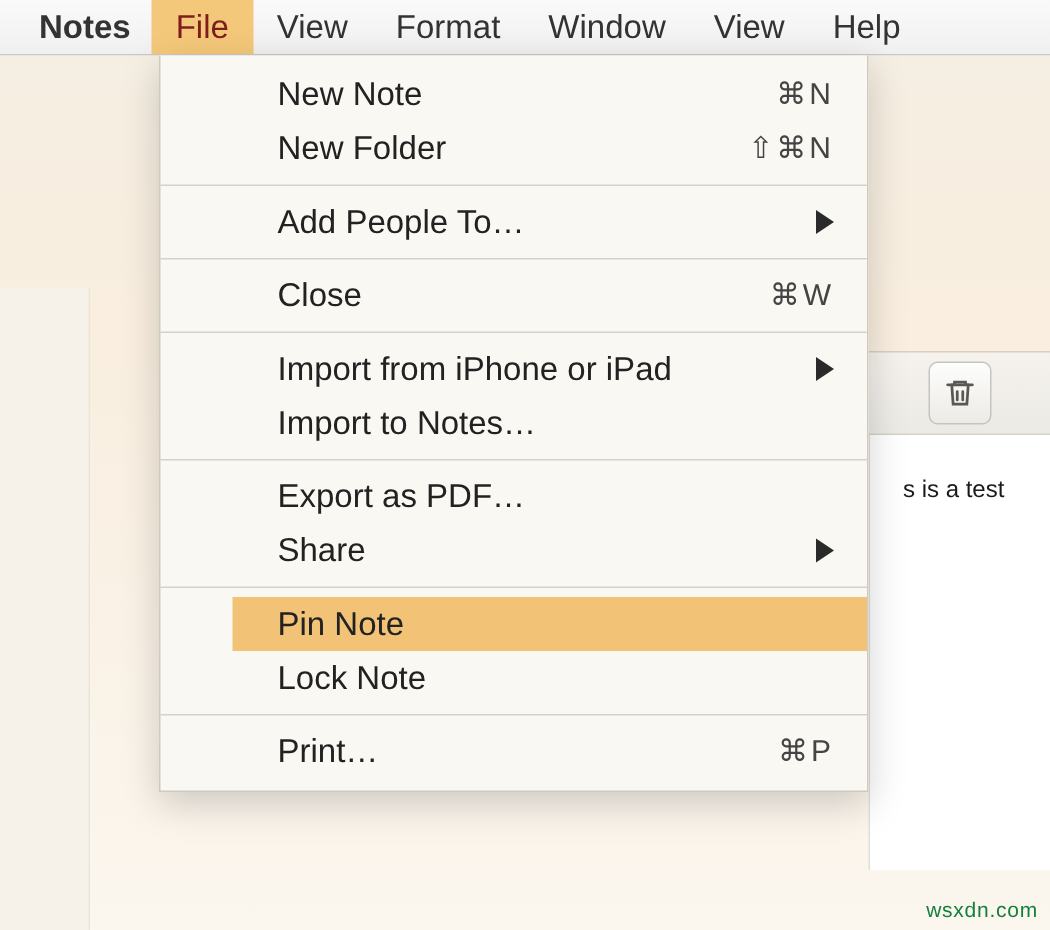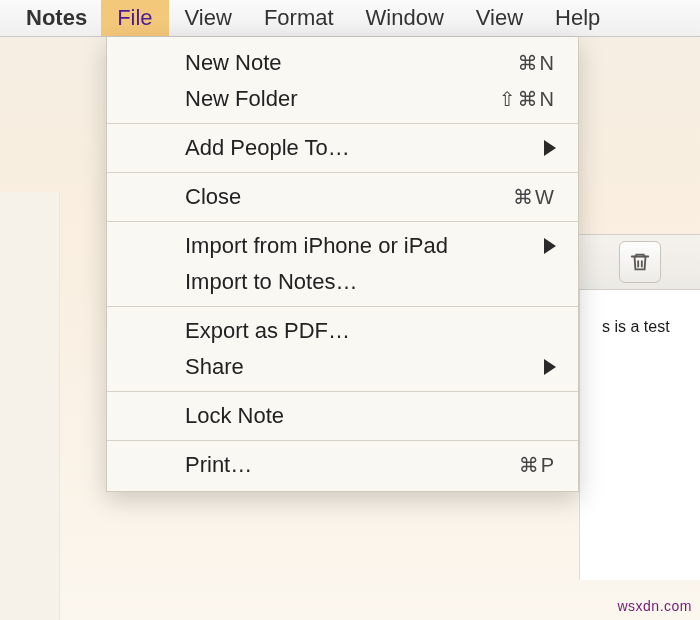--- a/index.html
+++ b/index.html
@@ -2,40 +2,40 @@
 <html><head>
 <meta charset="utf-8">
 <style>
 * { margin: 0; padding: 0; box-sizing: border-box; font-family: -apple-system, "Helvetica Neue", Arial, sans-serif; }
 body { width: 700px; height: 620px; overflow: hidden; background: #f4efe6; position: relative; }
 
 
 .menubar { height: 37px; background: linear-gradient(#fafafa,#f0f0f0); border-bottom: 1px solid #c9c9c9; display: flex; align-items: stretch; padding-left: 12px; font-size: 22px; color: #333; }
 .menubar .app { font-weight: 700; padding: 0 14px; display: flex; align-items: center; }
 .menubar .mitem { padding: 0 16px; display: flex; align-items: center; cursor: default; }
-.menubar .mitem.open { background: #f4c87a; color: #4c1d95; }
+.menubar .mitem.open { background: #f4c87a; color: #7f1d1d; }
 
 
 .bgpane { position: absolute; left: 0; top: 37px; right: 0; bottom: 0; background: linear-gradient(180deg,#f5eee2 0%,#f9eedf 30%,#fbf6ee 100%); }
 .sidestrip { position:absolute; left:0; top:155px; width:60px; bottom:0; background:#f7f2e9; box-shadow: inset -1px 0 0 rgba(0,0,0,0.05);}
 .toolbar { position:absolute; right:0; top:197px; left:579px; height:56px; background: linear-gradient(#f5f2ed,#eceae5); border-top:1px solid #d4d0c9; border-bottom:1px solid #d4d0c9; display:flex; align-items:center; justify-content:center;}
 .trashbtn { width:42px;height:42px;border:1px solid #c7c4be;border-radius:6px; background:linear-gradient(#fdfdfc,#ecebe7); display:flex;align-items:center;justify-content:center; color:#5b5853;}
 .notearea { position:absolute; left:579px; right:0; top:253px; bottom:40px; background:#fff; border-left:1px solid #ddd; padding:28px 18px 18px 22px; font-size:16px; color:#1a1a1a; overflow:hidden;}
 .notearea .line { white-space:nowrap; }
 
 
 .dropdown { position:absolute; left:106px; top:37px; width:473px; background: rgba(250,248,243,0.98); border:1px solid #cfcabd; border-top:none; box-shadow: 0 8px 24px rgba(0,0,0,0.18); font-size:22px; color:#222; padding:8px 0; }
 .mi { position:relative; height:36px; line-height:36px; padding:0 22px 0 30px; cursor:default; display:flex; align-items:center;margin-left:48px; }
 .mi.hi { background:#f2c276; }
 .mi .lbl { flex:1; }
 .mi .sc { color:#444; letter-spacing:2px; font-size:20px; }
 .mi .sub { width:0;height:0;border-top:8px solid transparent;border-bottom:8px solid transparent;border-left:12px solid #2a2a2a; }
 .sep { height:1px; background:#d6d2c8; margin:6px 0; }
 
-.watermark { position:absolute; right:8px; bottom:6px; font-size:14px; color:#701a75; letter-spacing:0.5px;}
+.watermark { position:absolute; right:8px; bottom:6px; font-size:14px; color:#15803d; letter-spacing:0.5px;}
 </style>
 </head>
 <body>
 
 <div class="menubar">
   <div class="app">Notes</div>
   <div class="mitem open">File</div>
   <div class="mitem">View</div>
   <div class="mitem">Format</div>
   <div class="mitem">Window</div>
@@ -90,20 +90,23 @@
     </div>
   <div class="sep"></div>
   <div class="mi">
       <span class="lbl">Export as PDF…</span>
     </div>
   <div class="mi">
       <span class="lbl">Share</span>
       <span class="sub"></span>
     </div>
   <div class="sep"></div>
+  <div class="mi hi">
+      <span class="lbl">Pin Note</span>
+    </div>
   <div class="mi">
       <span class="lbl">Lock Note</span>
     </div>
   <div class="sep"></div>
   <div class="mi">
       <span class="lbl">Print…</span>
       <span class="sc">⌘P</span>
     </div>
 </div>
 

